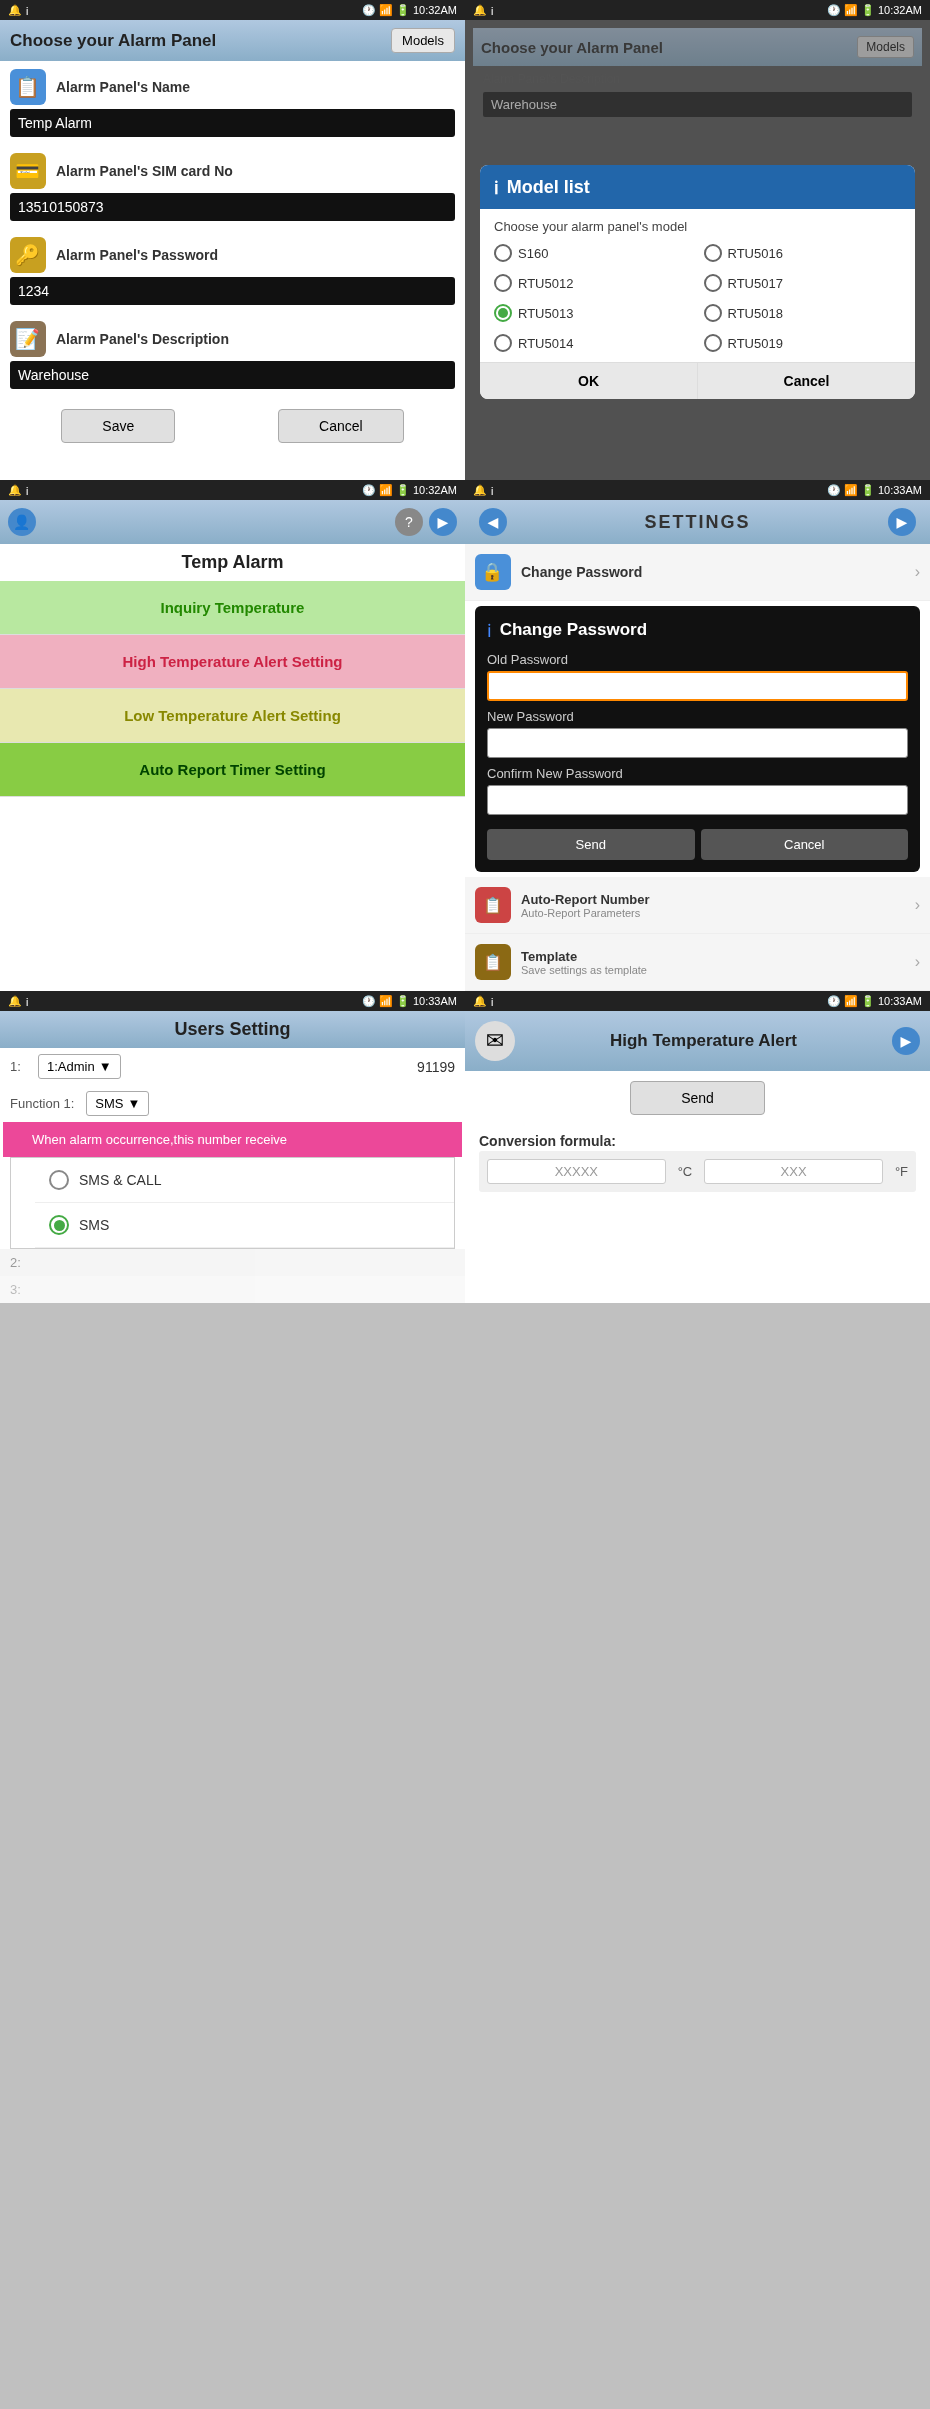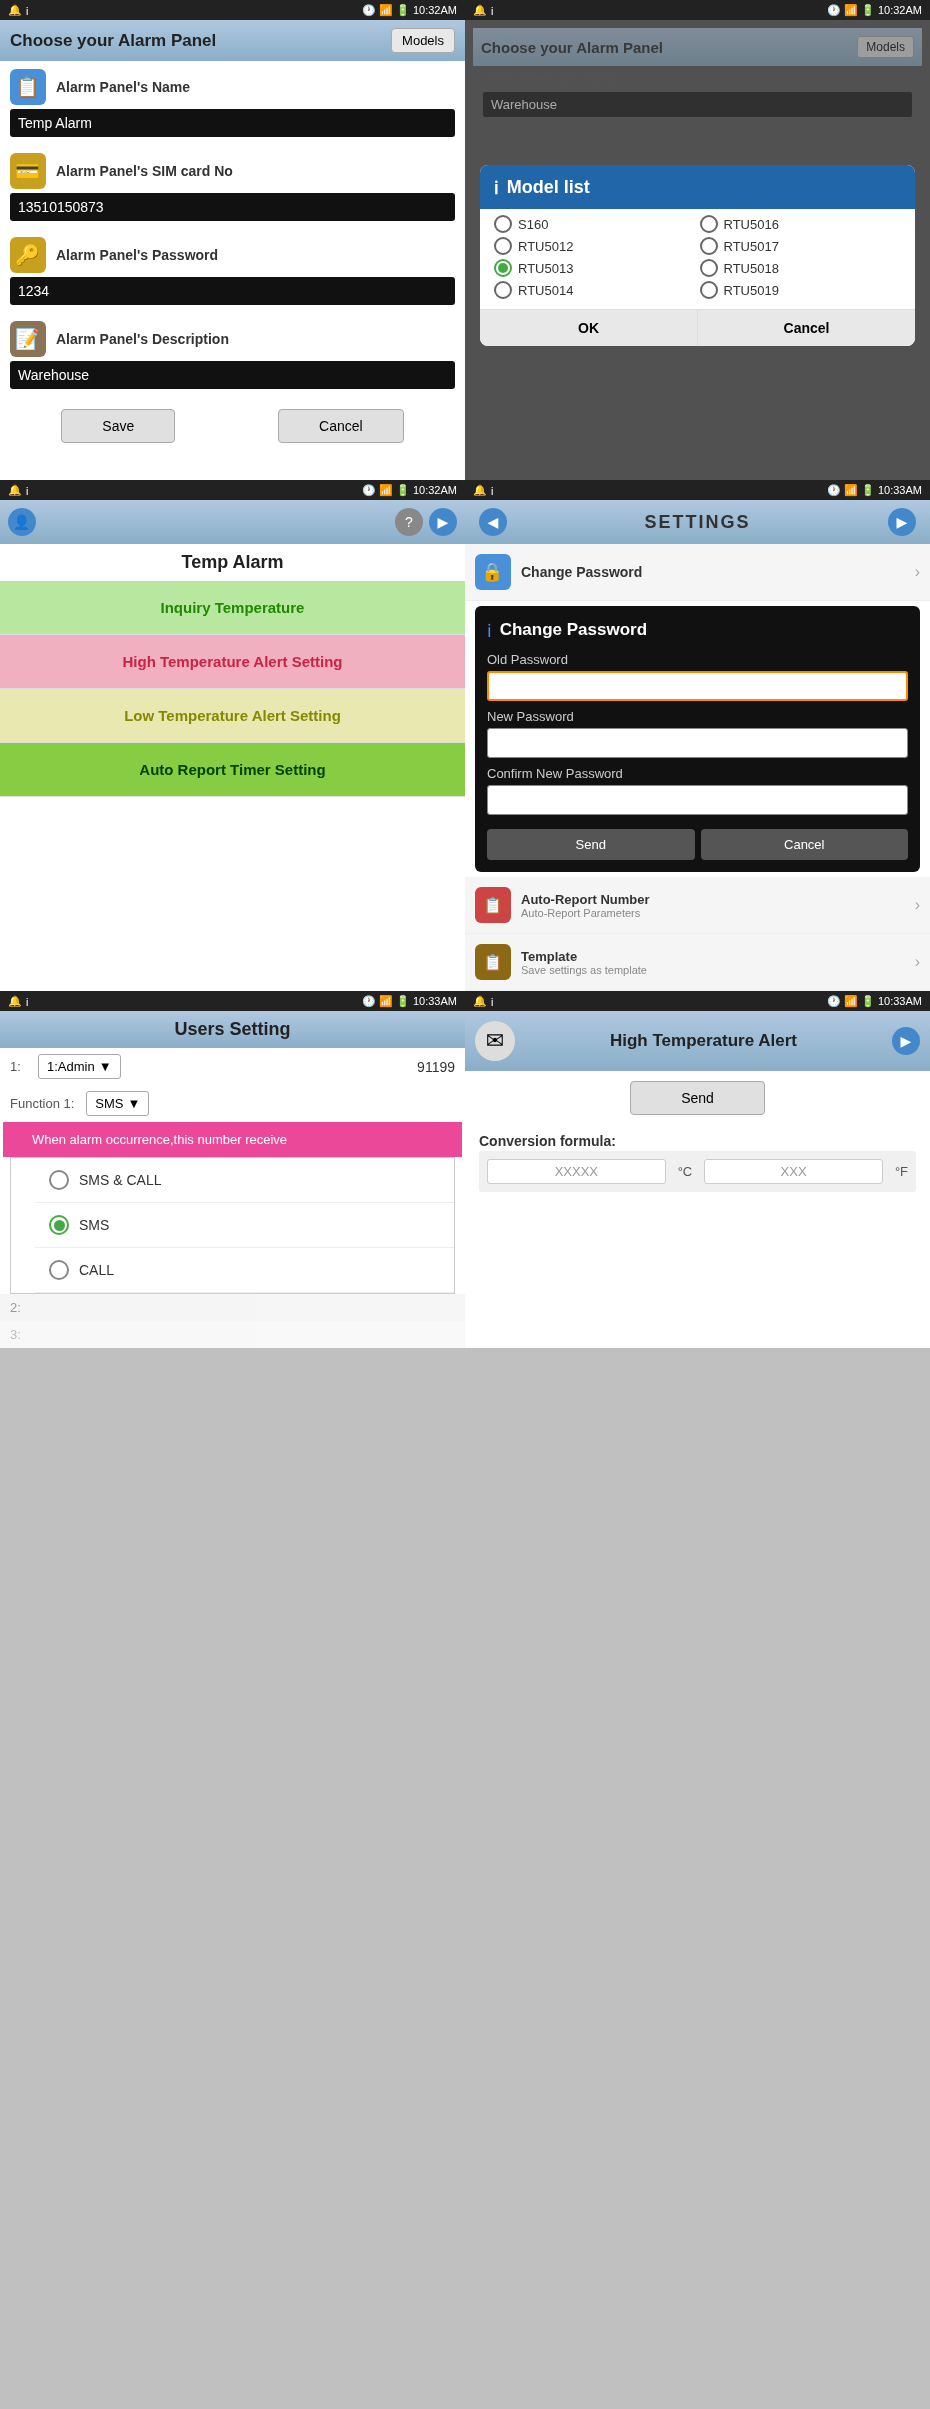--- a/index.html
+++ b/index.html
@@ -109,21 +109,21 @@
       font-weight: bold;
     }
     .s2-dialog-sub {
       padding: 10px 14px 4px;
       font-size: 13px;
       color: #444;
     }
     .s2-radio-grid {
       display: grid;
       grid-template-columns: 1fr 1fr;
-      gap: 4px;
+      gap: 12px;
       padding: 6px 14px 10px;
     }
     .s2-radio-item {
       display: flex;
       align-items: center;
       gap: 6px;
       font-size: 13px;
       color: #333;
     }
     .s2-radio {
@@ -500,20 +500,21 @@
         </div>
         <div style="padding: 6px 10px; font-size:12px; color:#555;">Alarm Panel's Description</div>
         <div style="background:#111; color:#fff; padding:5px 8px; margin: 0 10px; font-size:13px; border-radius:2px;">Warehouse</div>
       </div>
 
       <div class="s2-dialog" style="position: relative; z-index: 3; margin-top: 40px;">
         <div class="s2-dialog-header">
           <span style="font-size:18px;">ℹ</span>
           <span>Model list</span>
         </div>
+        <div class="s2-dialog-sub">Choose your alarm panel's model</div>
         <div class="s2-radio-grid">
           <div class="s2-radio-item">
             <div class="s2-radio"></div>
             <span>S160</span>
           </div>
           <div class="s2-radio-item">
             <div class="s2-radio"></div>
             <span>RTU5016</span>
           </div>
           <div class="s2-radio-item">
@@ -671,24 +672,20 @@
       <div class="s5-tooltip">When alarm occurrence,this number receive</div>
       <div class="s5-dropdown">
         <div class="s5-dd-item">
           <div class="s5-dd-radio"></div>
           <span>SMS &amp; CALL</span>
         </div>
         <div class="s5-dd-item">
           <div class="s5-dd-radio selected"></div>
           <span>SMS</span>
         </div>
-        <div class="s5-dd-item">
-          <div class="s5-dd-radio"></div>
-          <span>CALL</span>
-        </div>
       </div>
     </div>
 
     <div class="s5-row" style="background:#f0f0f0; opacity:0.6;">
       <span class="s5-row-label">2:</span>
     </div>
     <div class="s5-row" style="background:#f0f0f0; opacity:0.4;">
       <span class="s5-row-label">3:</span>
     </div>
   </div>

